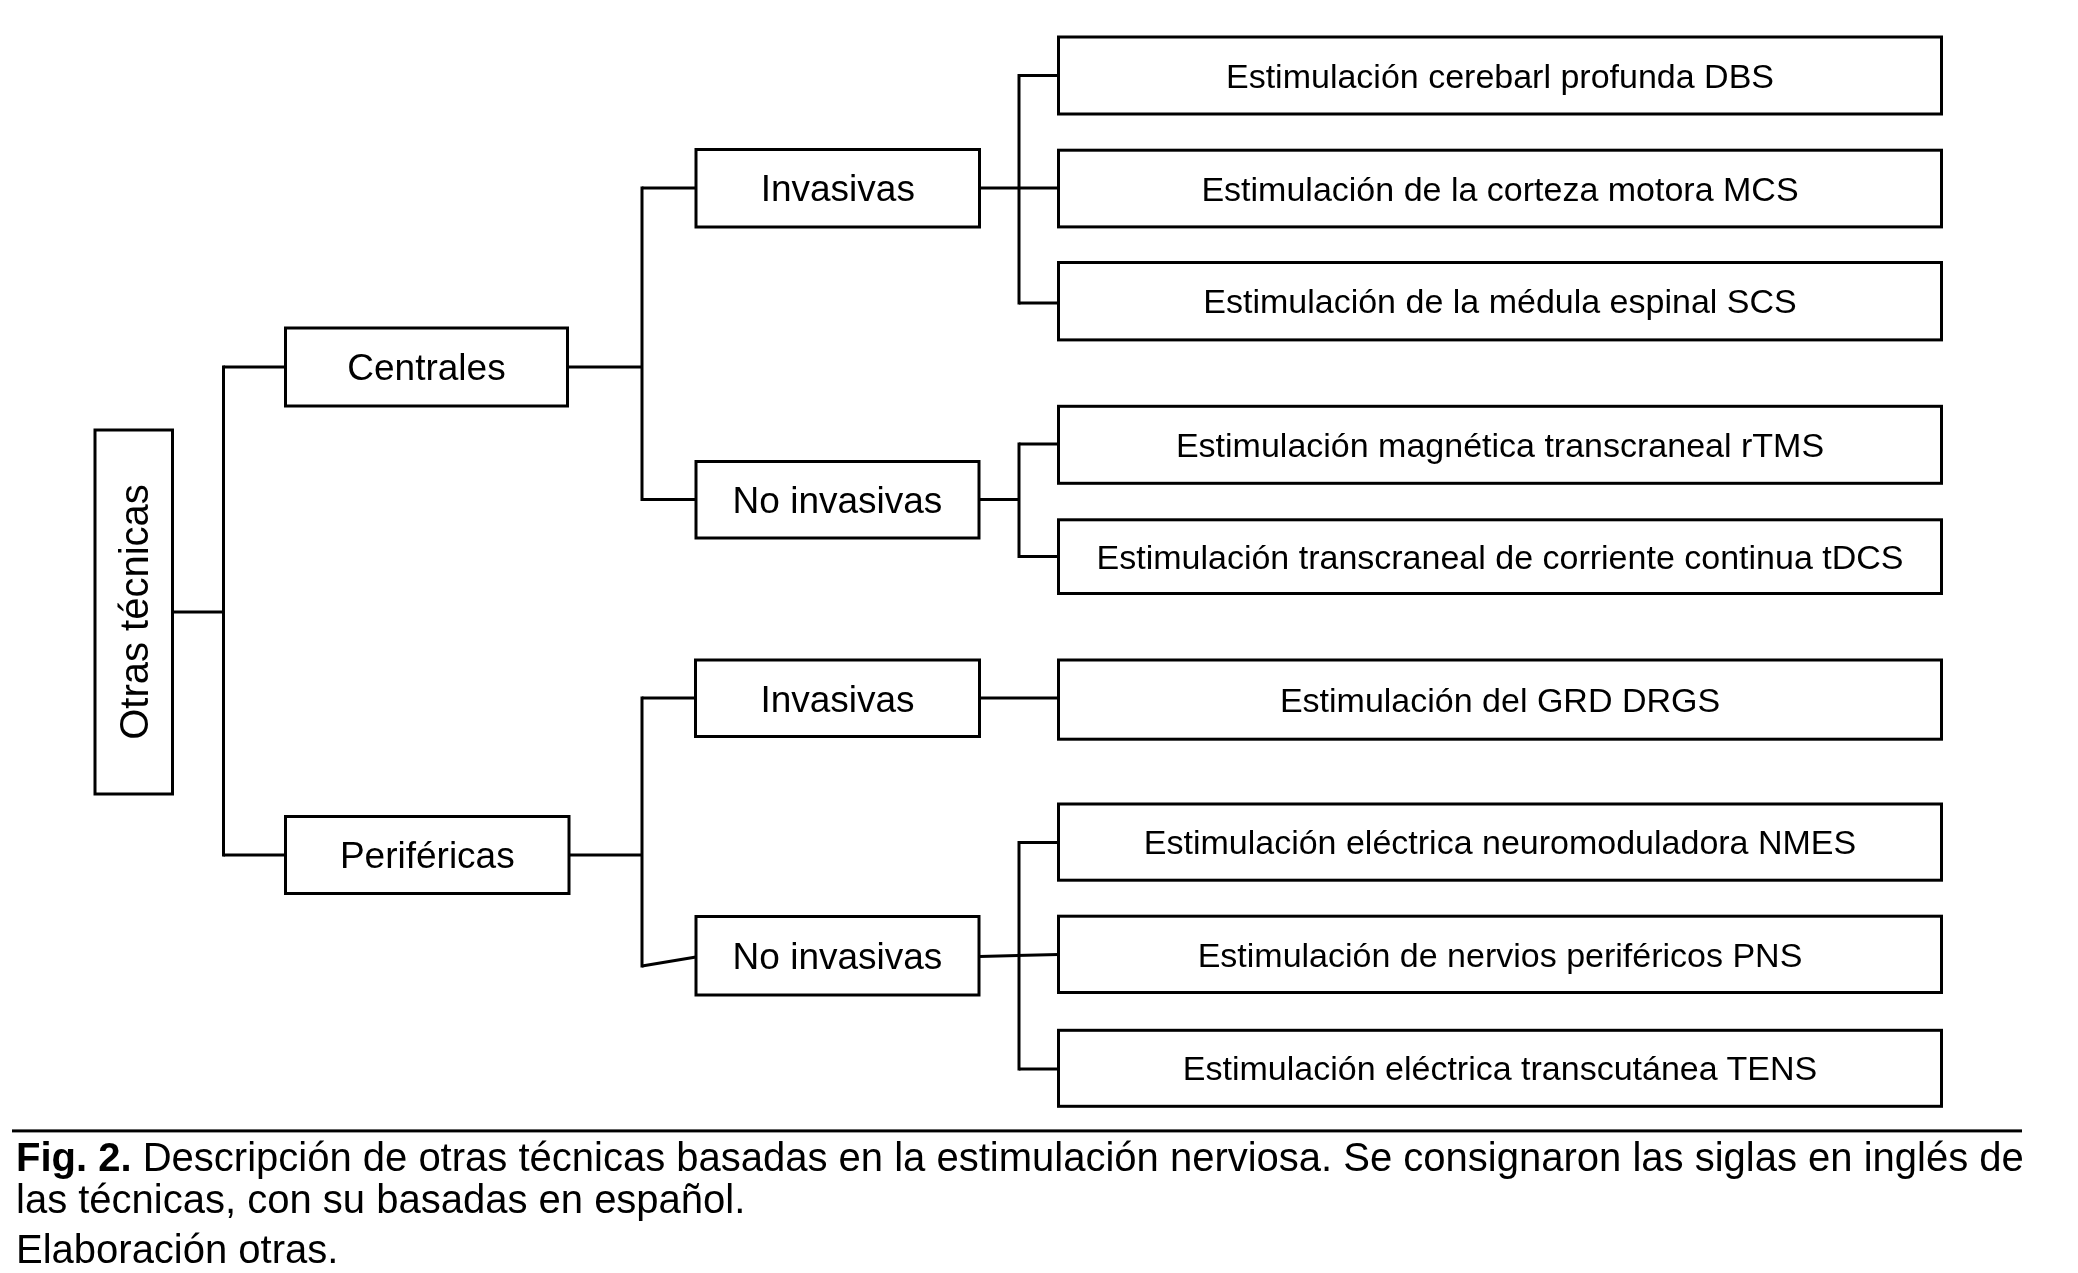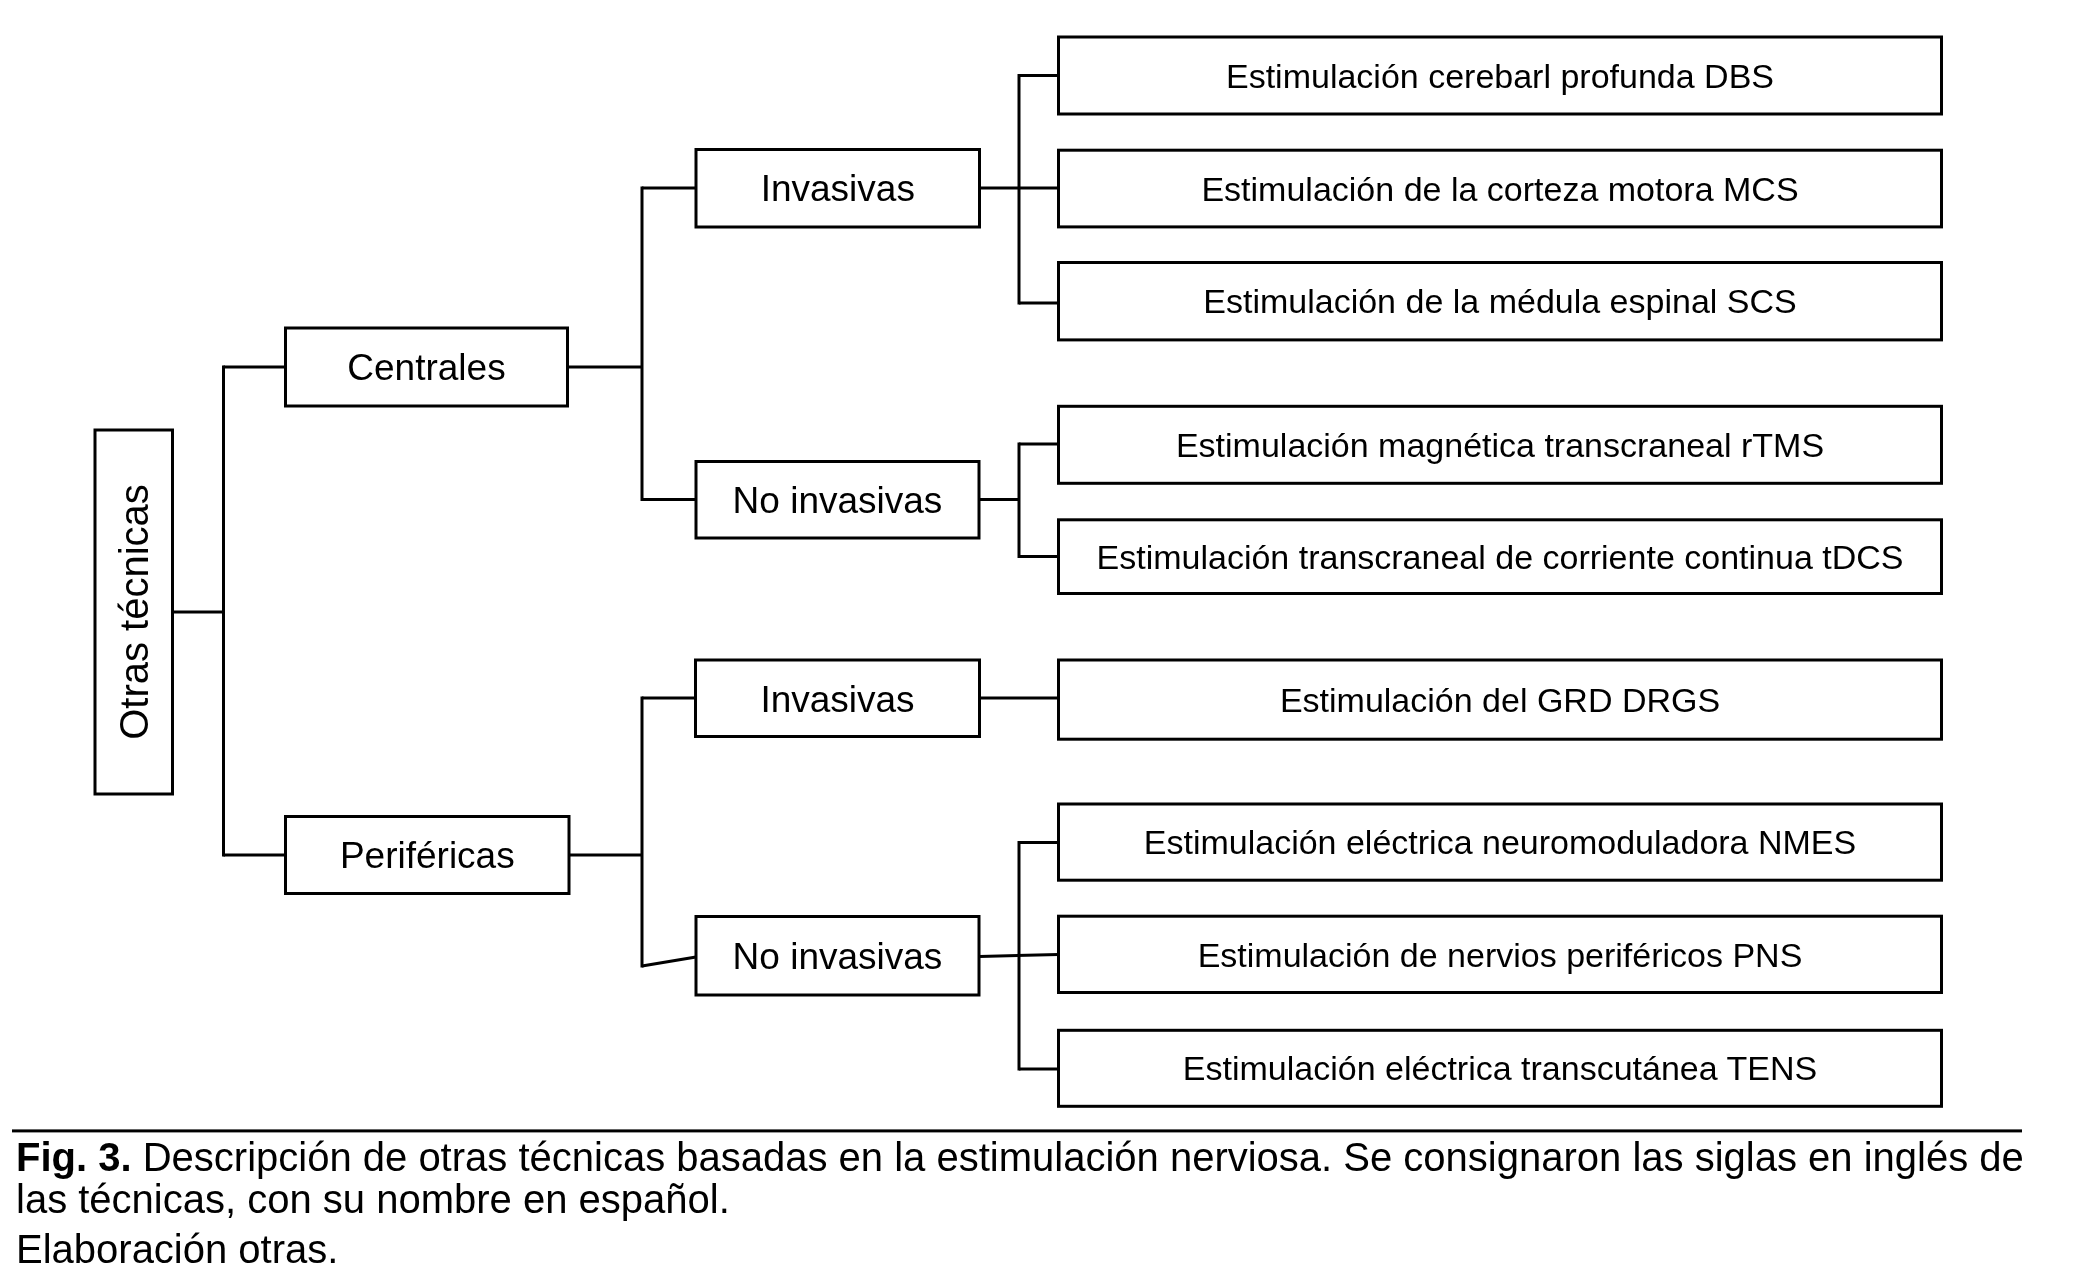--- a/index.html
+++ b/index.html
@@ -70,15 +70,15 @@
 <text x="1500" y="313.4">Estimulación de la médula espinal SCS</text>
 <text x="1500" y="456.9">Estimulación magnética transcraneal rTMS</text>
 <text x="1500" y="568.8">Estimulación transcraneal de corriente continua tDCS</text>
 <text x="1500" y="711.8">Estimulación del GRD DRGS</text>
 <text x="1500" y="854.3">Estimulación eléctrica neuromoduladora NMES</text>
 <text x="1500" y="966.6">Estimulación de nervios periféricos PNS</text>
 <text x="1500" y="1080.4">Estimulación eléctrica transcutánea TENS</text>
 </g>
 <rect x="12" y="1129.4" width="2010" height="3" fill="#000" stroke="none"></rect>
 </svg>
-<div class="cap" style="top:1135px"><b>Fig. 3.</b> Descripción de otras técnicas basadas en la estimulación nerviosa. Se consignaron las siglas en inglés de</div>
-<div class="cap" style="top:1177px">las técnicas, con su nombre en español.</div>
+<div class="cap" style="top:1135px"><b>Fig. 2.</b> Descripción de otras técnicas basadas en la estimulación nerviosa. Se consignaron las siglas en inglés de</div>
+<div class="cap" style="top:1177px">las técnicas, con su basadas en español.</div>
 <div class="cap" style="top:1227px">Elaboración otras.</div>
 
 </body></html>

